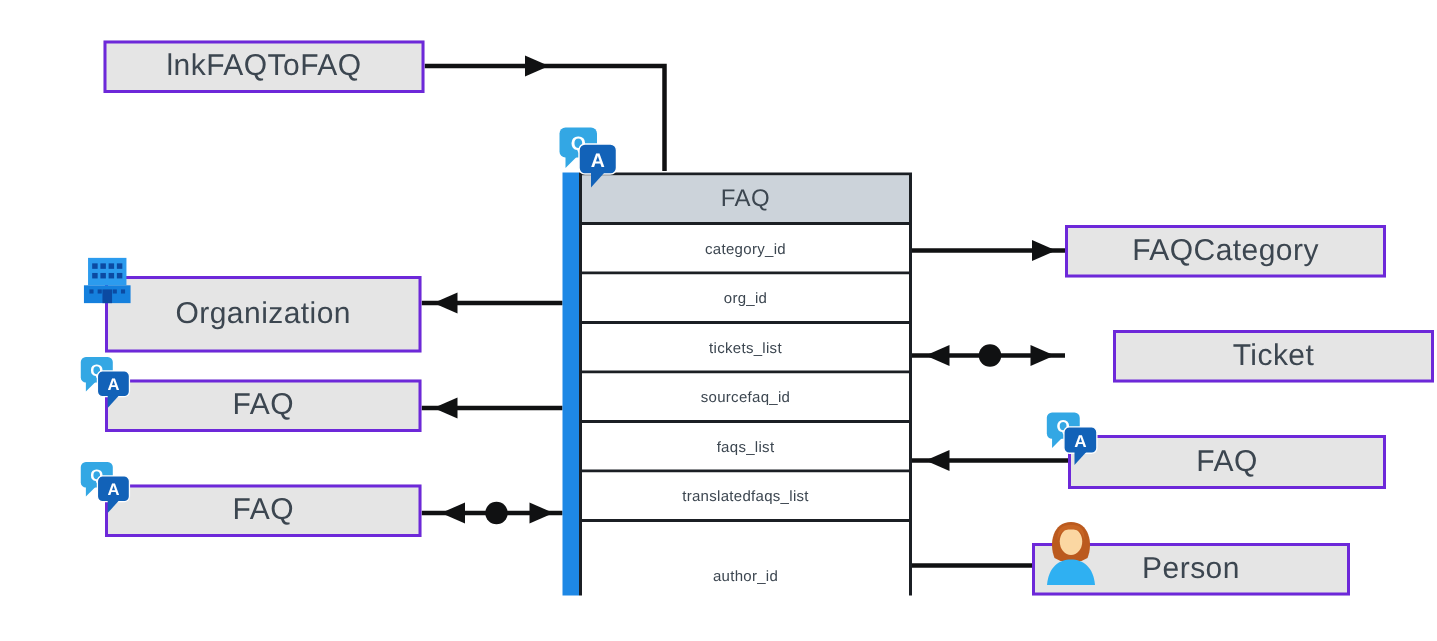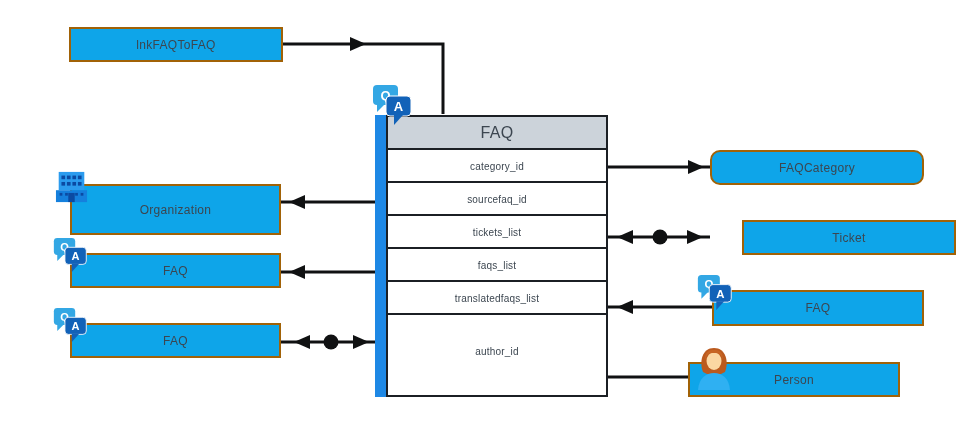--- a/index.html
+++ b/index.html
@@ -1,23 +1,23 @@
 <!DOCTYPE html>
 <html><head>
 <meta charset="utf-8">
 <style>
   html,body{margin:0;padding:0;background:#fff;}
   #canvas{
     position:relative;width:958px;height:427px;background:#ffffff;overflow:hidden;
     font-family:"Liberation Sans",sans-serif;color:#3c4650;
   }
   .entity{
-    position:absolute;background:#0ea5e9;border:2px solid #a16207;box-sizing:border-box;
+    position:absolute;background:#e5e5e5;border:2px solid #6d28d9;box-sizing:border-box;
     display:flex;align-items:center;justify-content:center;
-    font-size:12px;letter-spacing:.3px;color:#3c4650;
+    font-size:20px;letter-spacing:.3px;color:#3c4650;
   }
   .etable{position:absolute;box-sizing:border-box;}
   .accent-bar{position:absolute;left:0;top:0;width:11px;height:100%;}
   .tbl{position:absolute;left:11px;top:0;right:0;bottom:0;border:2px solid #1b1f24;background:#fff;box-sizing:border-box;}
   .tbl-header{
     height:31px;display:flex;align-items:center;justify-content:center;
     font-size:16px;letter-spacing:.3px;border-bottom:2px solid #1b1f24;box-sizing:content-box;
   }
   .tbl-row{
     height:33px;line-height:33px;text-align:center;font-size:10px;letter-spacing:.2px;
@@ -71,21 +71,21 @@
   </div>
 
   <div class="entity" style="left:70px;top:253px;width:211px;height:35px;">
     <span>FAQ</span>
   </div>
 
   <div class="entity" style="left:70px;top:323px;width:211px;height:35px;">
     <span>FAQ</span>
   </div>
 
-  <div class="entity" style="left:710px;top:150px;width:214px;height:35px;border-radius:10px;">
+  <div class="entity" style="left:710px;top:150px;width:214px;height:35px;">
     <span>FAQCategory</span>
   </div>
 
   <div class="entity" style="left:710px;top:220px;width:214px;height:35px;margin-left:32px;">
     <span>Ticket</span>
   </div>
 
   <div class="entity" style="left:712px;top:290px;width:212px;height:36px;">
     <span>FAQ</span>
   </div>
@@ -94,22 +94,23 @@
     <span>Person</span>
   </div>
 
   <div class="etable" style="left:375px;top:115px;width:233px;height:282px;">
     <div class="accent-bar" style="background:#1e88e5;"></div>
     <div class="tbl">
       <div class="tbl-header" style="background:#ccd3da;">
         <span>FAQ</span>
       </div>
       <div class="tbl-row">category_id</div>
+      <div class="tbl-row">org_id</div>
+      <div class="tbl-row">tickets_list</div>
       <div class="tbl-row">sourcefaq_id</div>
-      <div class="tbl-row">tickets_list</div>
       <div class="tbl-row">faqs_list</div>
       <div class="tbl-row">translatedfaqs_list</div>
       <div class="tbl-row">author_id</div>
     </div>
   </div>
 
   <svg class="icon" style="left:372px;top:84px;" width="41" height="42" viewBox="0 0 41 42">
     <rect x="1" y="1" width="25" height="20" rx="4" fill="#33a7e4"></rect>
     <path d="M5 19 v9 l9 -9 z" fill="#33a7e4"></path>
     <text x="13.5" y="16" font-size="13" font-weight="bold" fill="#fff" text-anchor="middle" font-family="Liberation Sans,sans-serif">Q</text>

